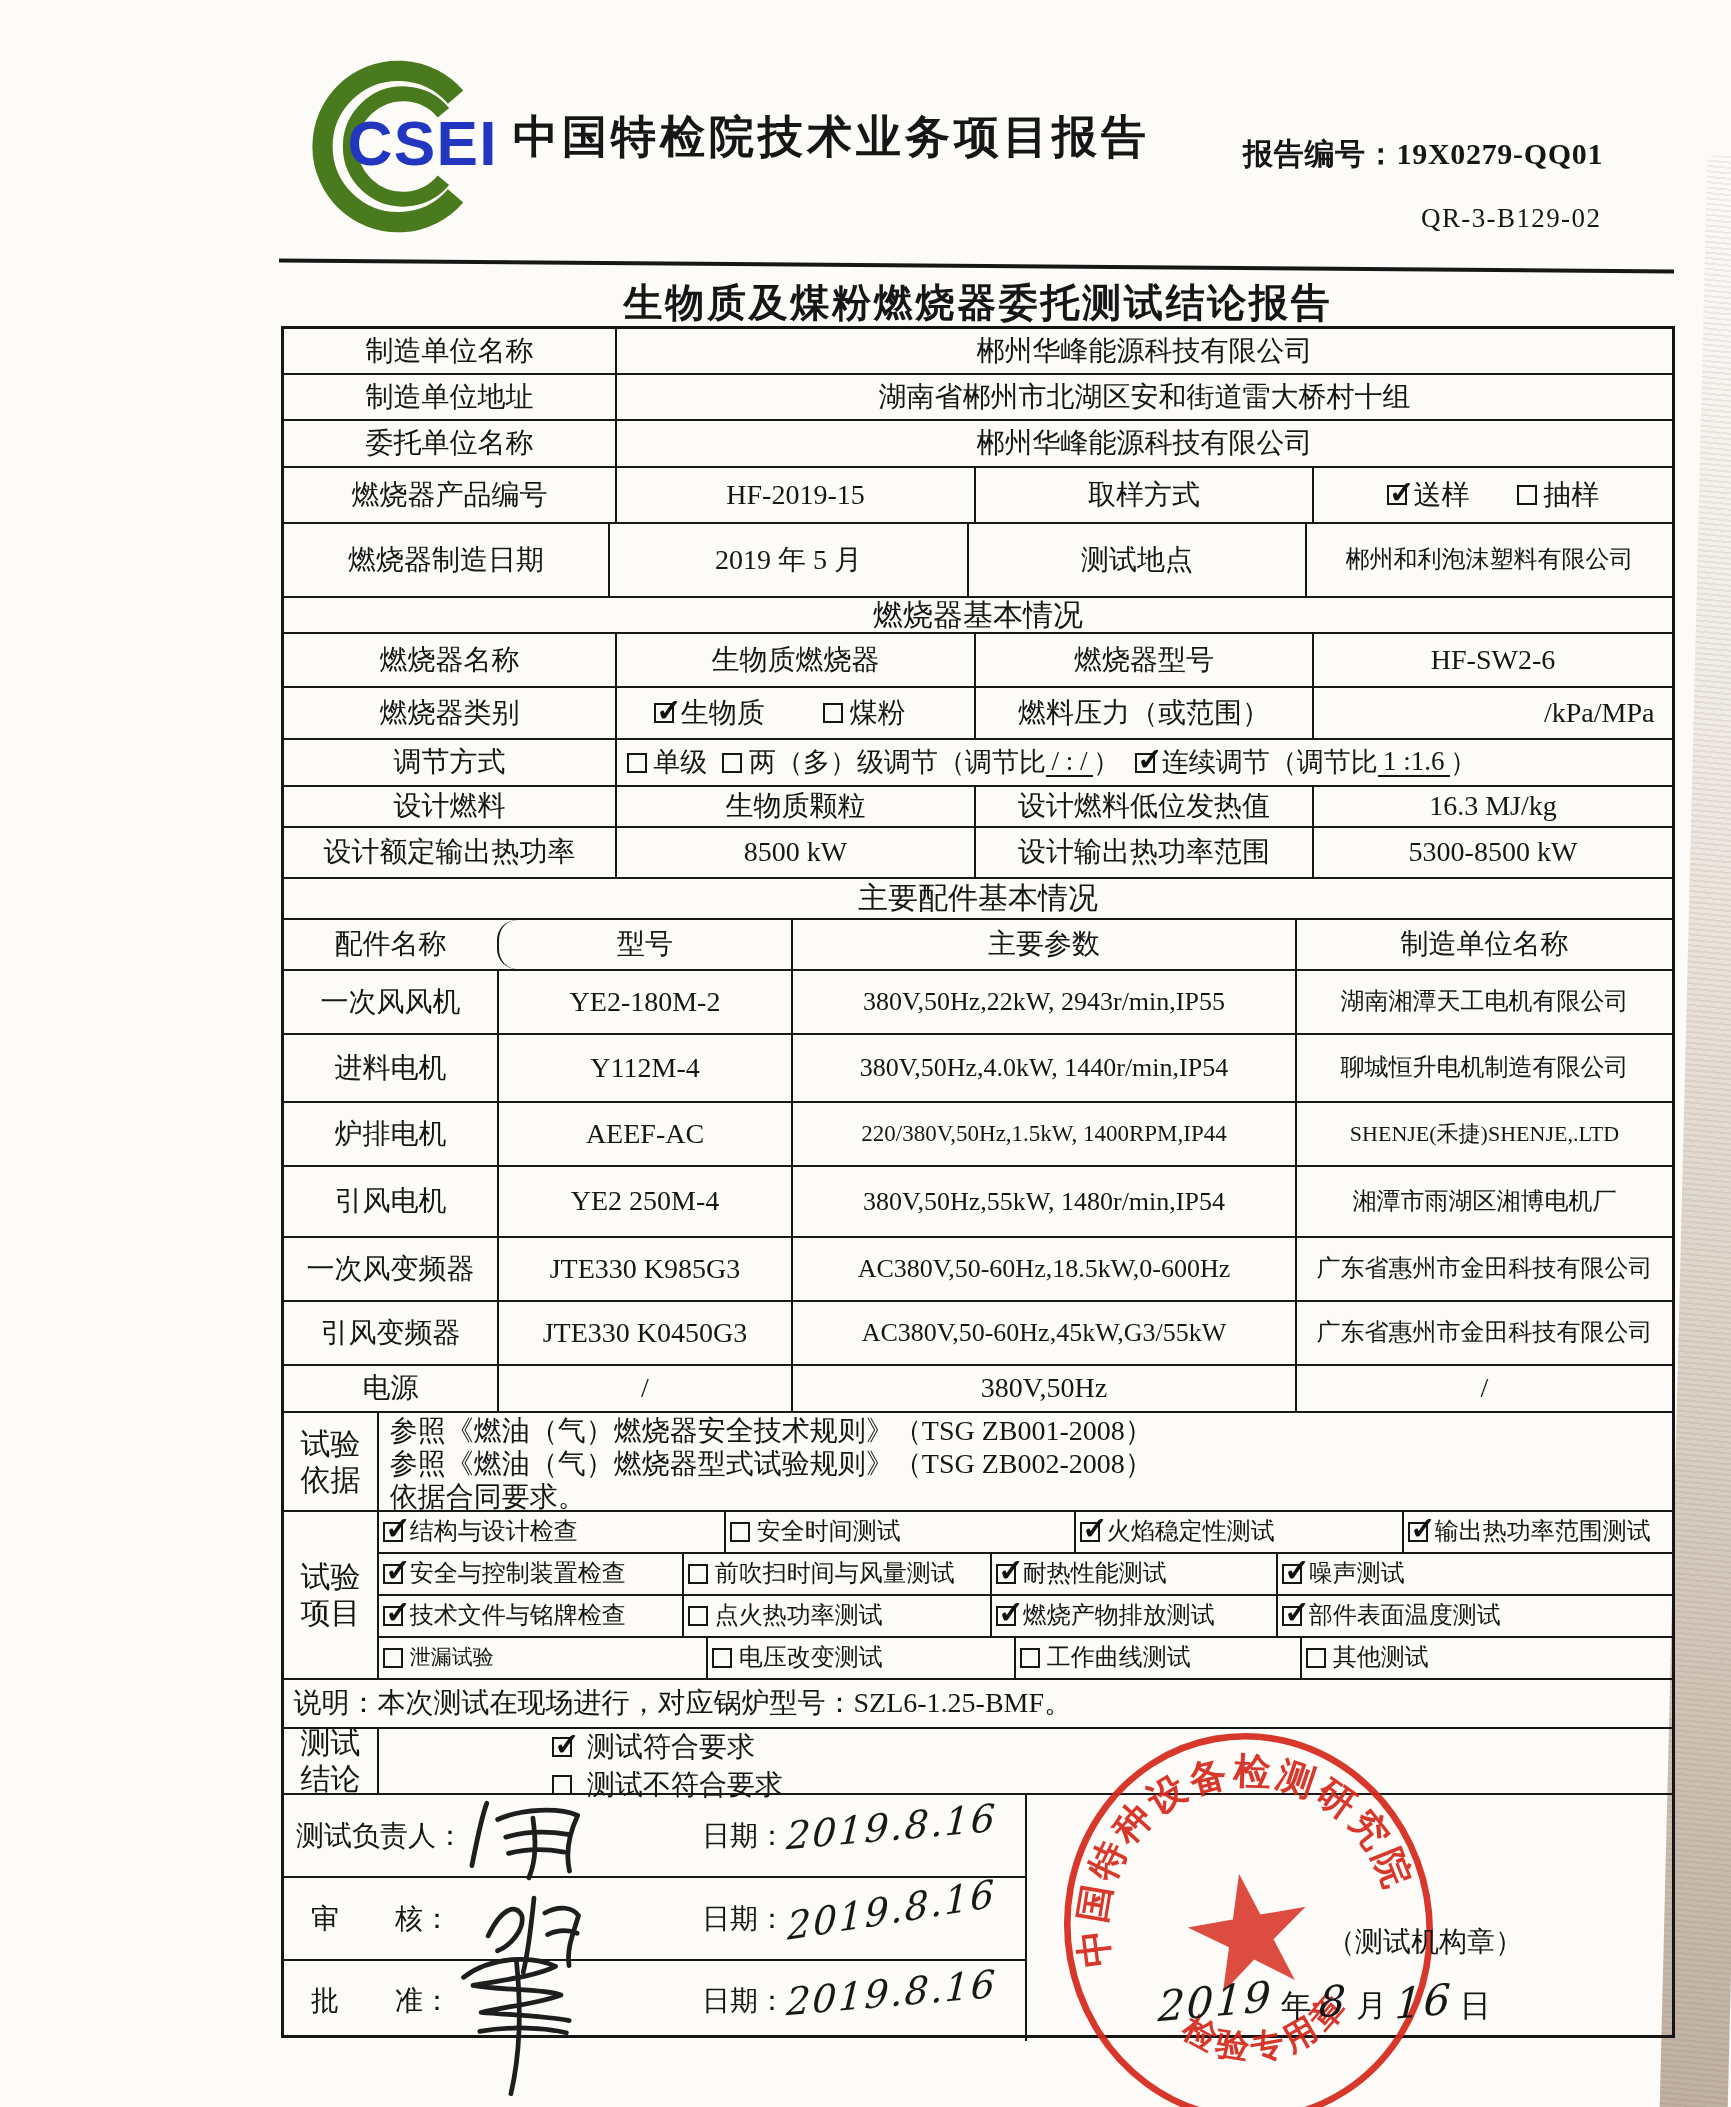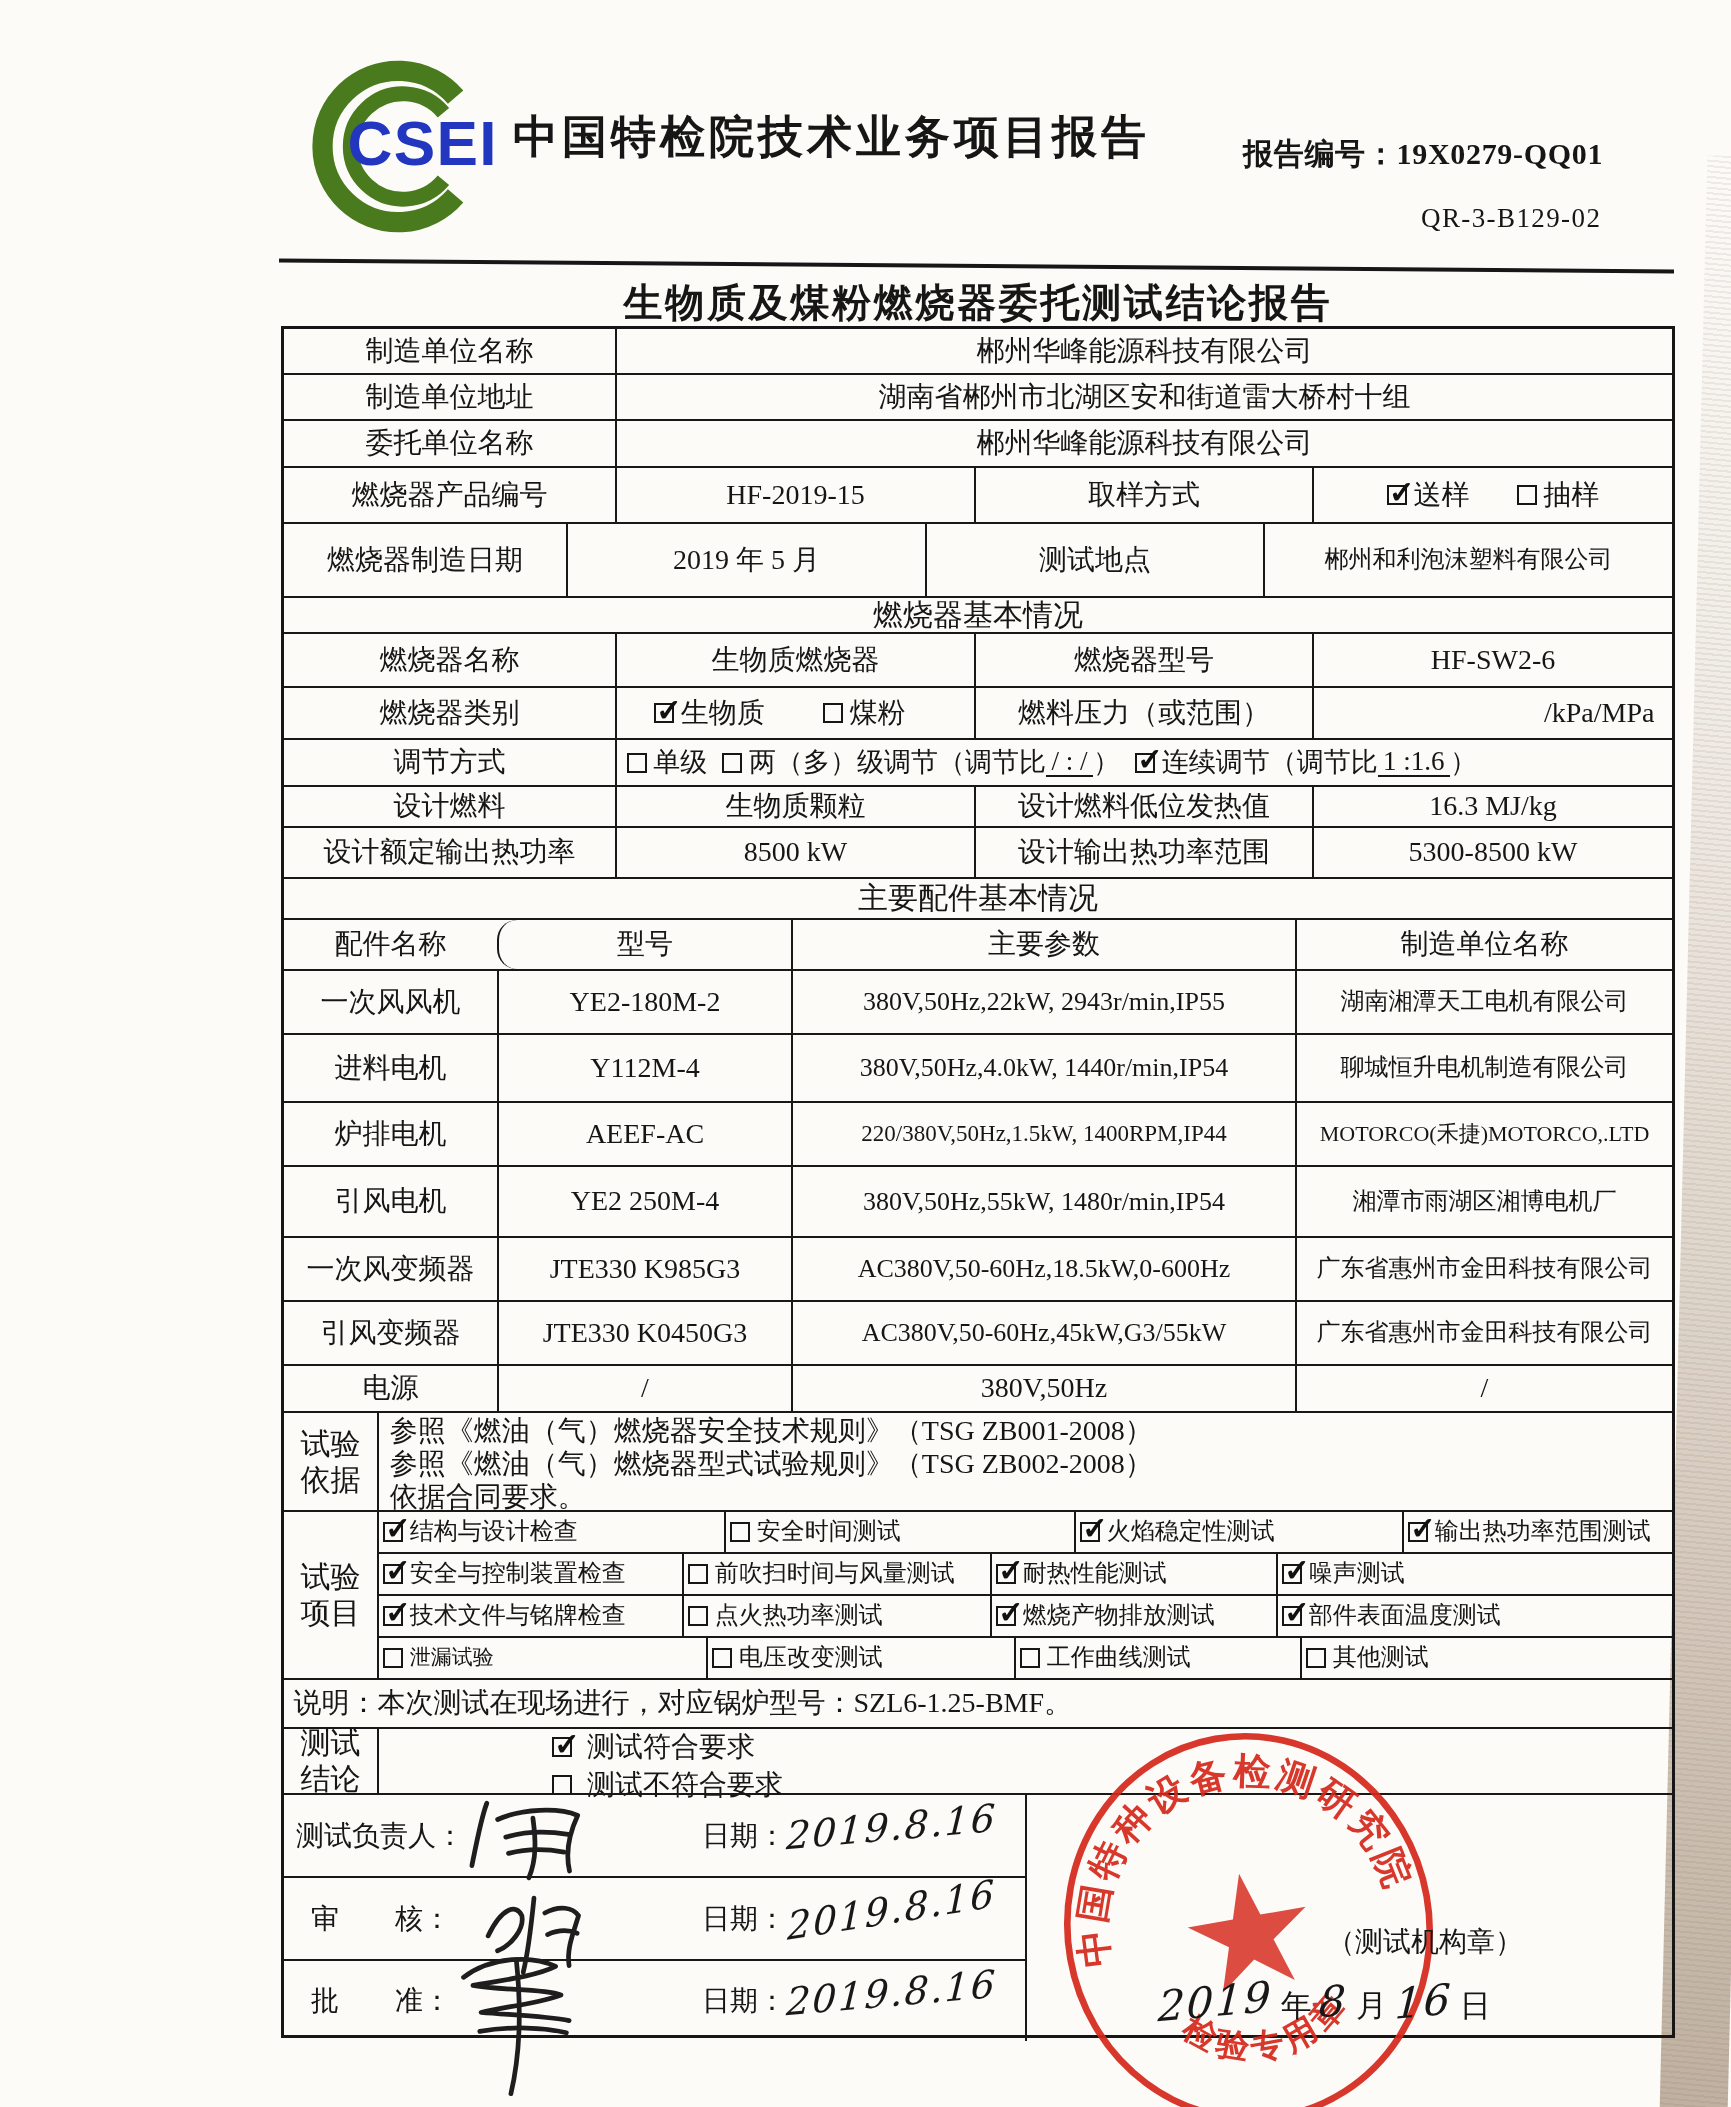--- a/index.html
+++ b/index.html
@@ -102,21 +102,21 @@
             <span>送样</span>
           </span>
         <span class="cbi">
             <span class="cb"></span>
             <span>抽样</span>
           </span>
       </div>
     </div>
 
     <div class="tr" style="height:74px;">
-      <div class="td nb" style="width:282px;">燃烧器制造日期</div>
+      <div class="td nb" style="width:324px;">燃烧器制造日期</div>
       <div class="td" style="width:359px;">2019 年 5 月</div>
       <div class="td" style="width:338px;">测试地点</div>
       <div class="td sm" style="flex:1;">郴州和利泡沫塑料有限公司</div>
     </div>
 
     <div class="tr" style="height:36px;">
       <div class="td nb" style="flex:1;font-size:30px;">燃烧器基本情况</div>
     </div>
     <div class="tr" style="height:54px;">
       <div class="td nb" style="width:331px;">燃烧器名称</div>
@@ -192,21 +192,21 @@
     <div class="tr" style="height:68px;">
       <div class="td nb" style="width:213px;">进料电机</div>
       <div class="td" style="width:294px;">Y112M-4</div>
       <div class="td" style="width:504px;font-size:26px;">380V,50Hz,4.0kW, 1440r/min,IP54</div>
       <div class="td sm" style="flex:1;">聊城恒升电机制造有限公司</div>
     </div>
     <div class="tr" style="height:64px;">
       <div class="td nb" style="width:213px;">炉排电机</div>
       <div class="td" style="width:294px;">AEEF-AC</div>
       <div class="td" style="width:504px;font-size:23px;">220/380V,50Hz,1.5kW, 1400RPM,IP44</div>
-      <div class="td xs" style="flex:1;">MOTORCO(禾捷)MOTORCO,.LTD</div>
+      <div class="td xs" style="flex:1;">SHENJE(禾捷)SHENJE,.LTD</div>
     </div>
     <div class="tr" style="height:71px;">
       <div class="td nb" style="width:213px;">引风电机</div>
       <div class="td" style="width:294px;">YE2 250M-4</div>
       <div class="td" style="width:504px;font-size:26px;">380V,50Hz,55kW, 1480r/min,IP54</div>
       <div class="td sm" style="flex:1;">湘潭市雨湖区湘博电机厂</div>
     </div>
     <div class="tr" style="height:64px;">
       <div class="td nb" style="width:213px;">一次风变频器</div>
       <div class="td" style="width:294px;">JTE330 K985G3</div>

